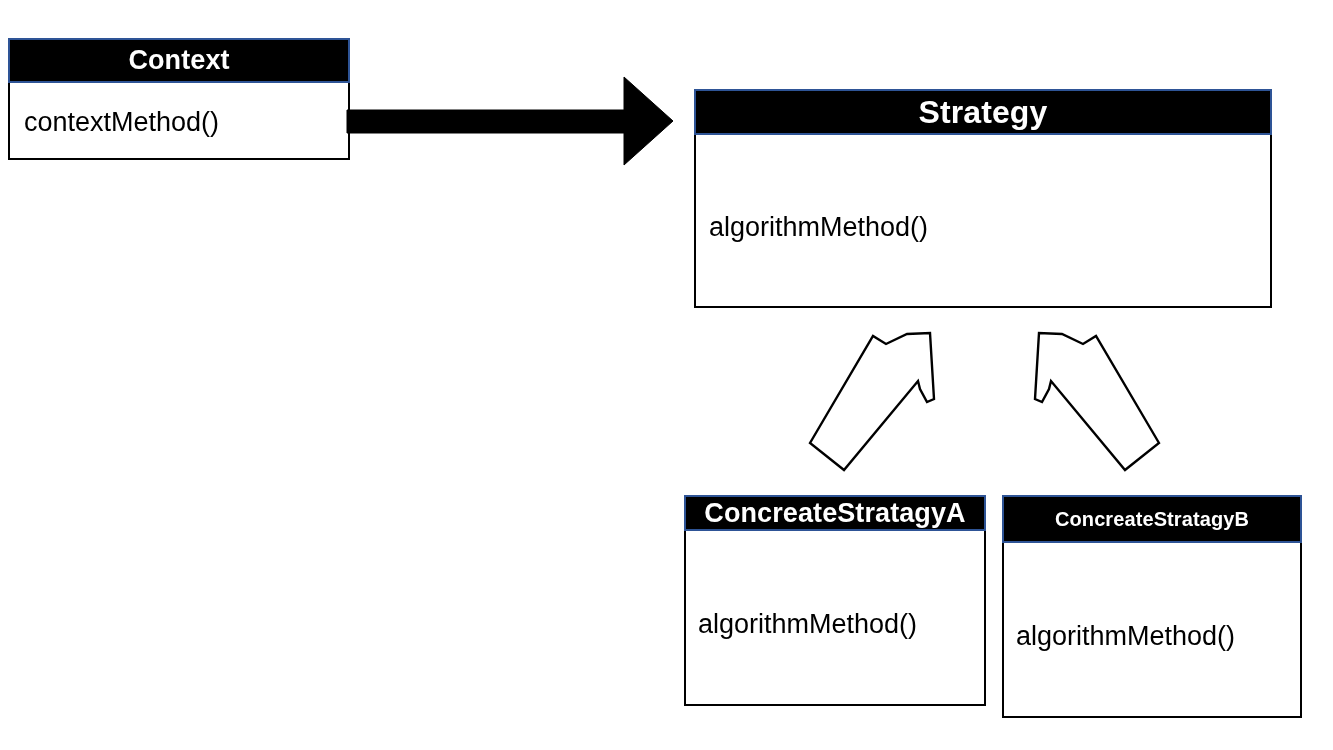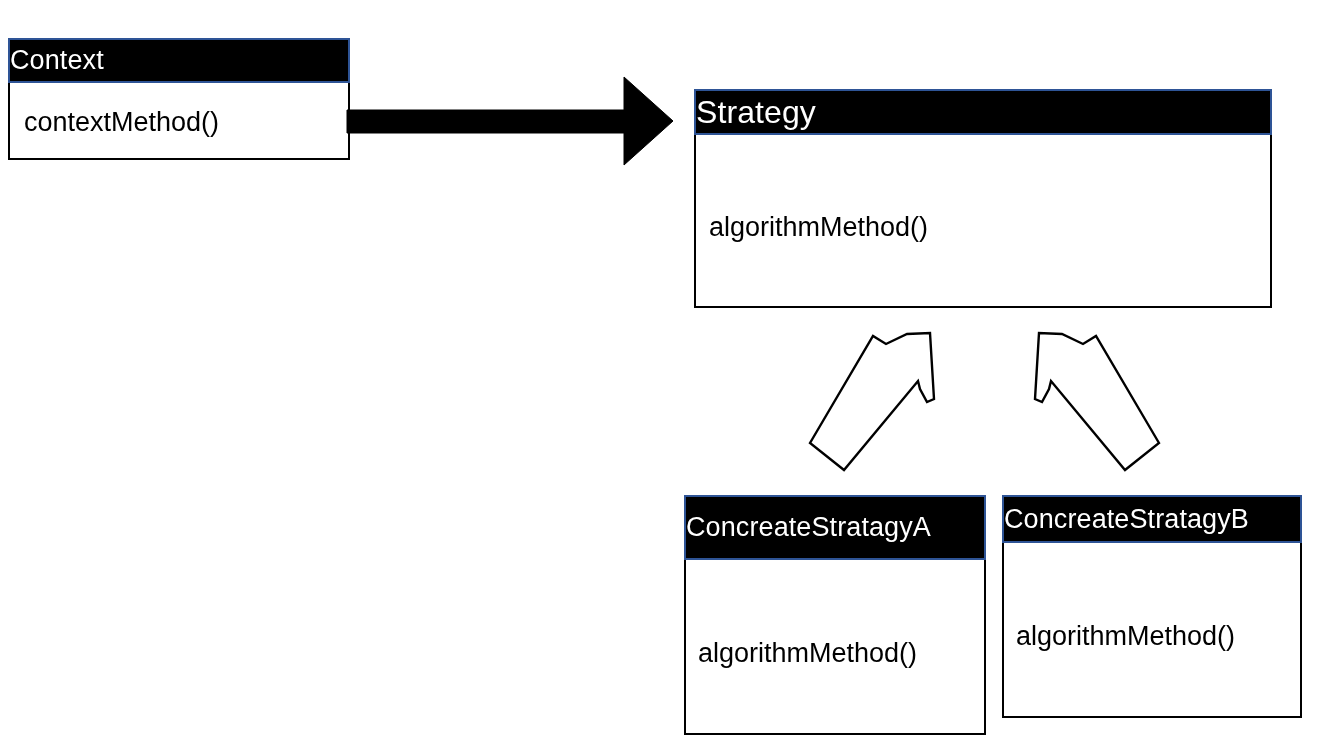--- a/index.html
+++ b/index.html
@@ -28,22 +28,22 @@
   .uml-header {
     box-sizing: border-box;
     background: #000000;
     border: 2px solid #2E5496;
     color: #ffffff;
     text-align: center;
     white-space: nowrap;
     overflow: hidden;
     display: flex;
     align-items: center;
-    justify-content: flex-start;
-    font-weight: 400;
+    justify-content: center;
+    font-weight: 700;
     letter-spacing: 0.1px;
   }
   .uml-body {
     box-sizing: border-box;
     background: #ffffff;
     border: 2px solid #000000;
     border-top: none;
     color: #000000;
     position: relative;
   }
@@ -81,30 +81,30 @@
   <div class="uml-class" style="left:694px; top:89px; width:578px; height:219px;">
     <div class="uml-header" style="width:578px; height:46px; font-size:32px;">
       <span>Strategy</span>
     </div>
     <div class="uml-body" style="width:578px; height:173px;">
       <span class="uml-member" style="left:13px; top:79px; font-size:27px;">algorithmMethod()</span>
     </div>
   </div>
 
   <div class="uml-class" style="left:684px; top:495px; width:302px; height:223px;">
-    <div class="uml-header" style="width:302px; height:65px; font-size:27px;">
+    <div class="uml-header" style="width:302px; height:36px; font-size:27px;">
       <span>ConcreateStratagyA</span>
     </div>
     <div class="uml-body" style="width:302px; height:175px;">
       <span class="uml-member" style="left:12px; top:80px; font-size:27px;">algorithmMethod()</span>
     </div>
   </div>
 
   <div class="uml-class" style="left:1002px; top:495px; width:300px; height:223px;">
-    <div class="uml-header" style="width:300px; height:48px; font-size:27px;">
+    <div class="uml-header" style="width:300px; height:48px; font-size:20px;">
       <span>ConcreateStratagyB</span>
     </div>
     <div class="uml-body" style="width:300px; height:175px;">
       <span class="uml-member" style="left:12px; top:80px; font-size:27px;">algorithmMethod()</span>
     </div>
   </div>
 
   <svg id="vectors" viewBox="0 0 1333 750" xmlns="http://www.w3.org/2000/svg">
 
     <path d="M 347,110

